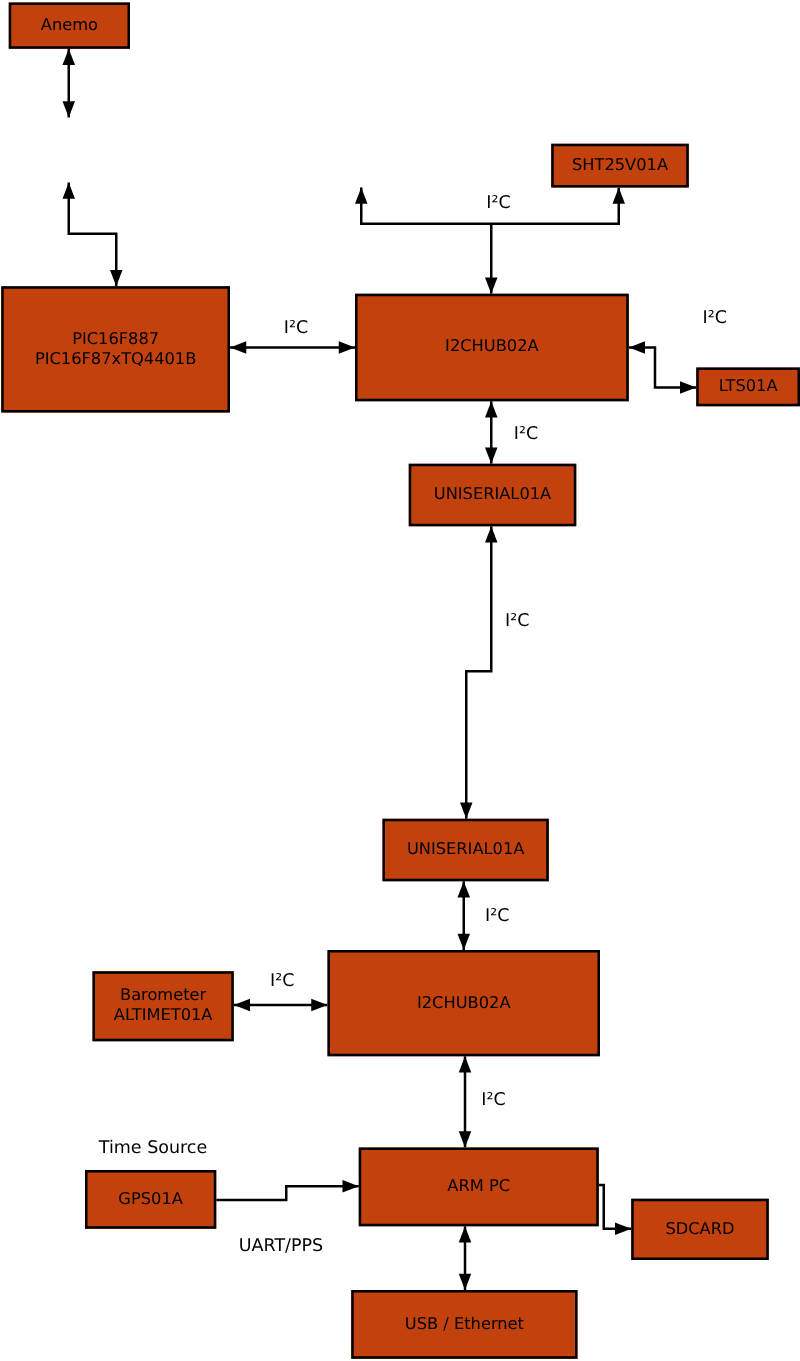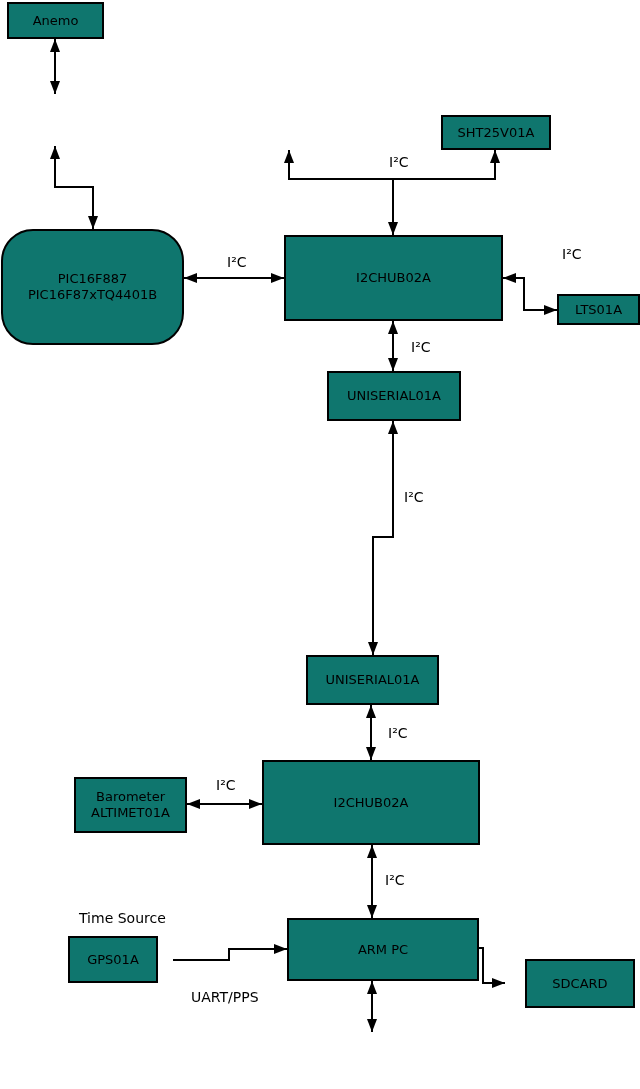--- a/index.html
+++ b/index.html
@@ -4,21 +4,21 @@
 <style>
   html,body{margin:0;padding:0;}
   body{
     width:640px;height:1089px;position:relative;overflow:hidden;
     background:#ffffff;color:#000;
     font-family:"DejaVu Sans","Liberation Sans",sans-serif;
   }
   #canvas{position:absolute;left:0;top:0;width:640px;height:1089px;}
   .node{
     position:absolute;box-sizing:border-box;
-    background:#0f766e;border:2px solid #000000;
+    background:#c2410c;border:2px solid #000000;
     display:flex;align-items:center;justify-content:center;
     text-align:center;font-size:13px;line-height:1.22;color:#000;
   }
   .node-label{white-space:pre-line;}
   .edge-label{
     position:absolute;font-size:14px;line-height:1;color:#000;white-space:nowrap;
   }
   svg.edges{position:absolute;left:0;top:0;z-index:0;}
   .node,.edge-label{z-index:1;}
   svg.edges path{stroke:#000;stroke-width:2;fill:none;}
@@ -109,21 +109,21 @@
       <polygon points="372,981 367,994 377,994"></polygon>
       <polygon points="372,1032 367,1019 377,1019"></polygon>
     </g>
   </svg>
 
   <div class="node" style="left:7px;top:2px;width:97px;height:37px;">
     <span class="node-label">Anemo</span>
   </div>
 
 
-  <div class="node" style="left:1px;top:229px;width:183px;height:116px;border-radius:32px;">
+  <div class="node" style="left:1px;top:229px;width:183px;height:101px;">
     <span class="node-label">PIC16F887
 PIC16F87xTQ4401B</span>
   </div>
 
 
   <div class="node" style="left:441px;top:115px;width:110px;height:35px;">
     <span class="node-label">SHT25V01A</span>
   </div>
 
   <div class="node" style="left:284px;top:235px;width:219px;height:86px;">
@@ -144,32 +144,35 @@
 
   <div class="node" style="left:74px;top:777px;width:113px;height:56px;">
     <span class="node-label">Barometer
 ALTIMET01A</span>
   </div>
 
   <div class="node" style="left:262px;top:760px;width:218px;height:85px;">
     <span class="node-label">I2CHUB02A</span>
   </div>
 
-  <div class="node" style="left:68px;top:936px;width:90px;height:47px;">
+  <div class="node" style="left:68px;top:936px;width:105px;height:47px;">
     <span class="node-label">GPS01A</span>
   </div>
 
   <div class="node" style="left:287px;top:918px;width:192px;height:63px;">
     <span class="node-label">ARM PC</span>
   </div>
 
-  <div class="node" style="left:505px;top:959px;width:110px;height:49px;margin-left:20px;">
+  <div class="node" style="left:505px;top:959px;width:110px;height:49px;">
     <span class="node-label">SDCARD</span>
   </div>
 
+  <div class="node" style="left:281px;top:1032px;width:181px;height:55px;">
+    <span class="node-label">USB / Ethernet</span>
+  </div>
 
   <span class="edge-label" style="left:227px;top:255px;">I²C</span>
   <span class="edge-label" style="left:389px;top:155px;">I²C</span>
   <span class="edge-label" style="left:562px;top:247px;">I²C</span>
   <span class="edge-label" style="left:411px;top:340px;">I²C</span>
   <span class="edge-label" style="left:404px;top:490px;">I²C</span>
   <span class="edge-label" style="left:388px;top:726px;">I²C</span>
   <span class="edge-label" style="left:216px;top:778px;">I²C</span>
   <span class="edge-label" style="left:385px;top:873px;">I²C</span>
   <span class="edge-label" style="left:79px;top:911px;">Time Source</span>

